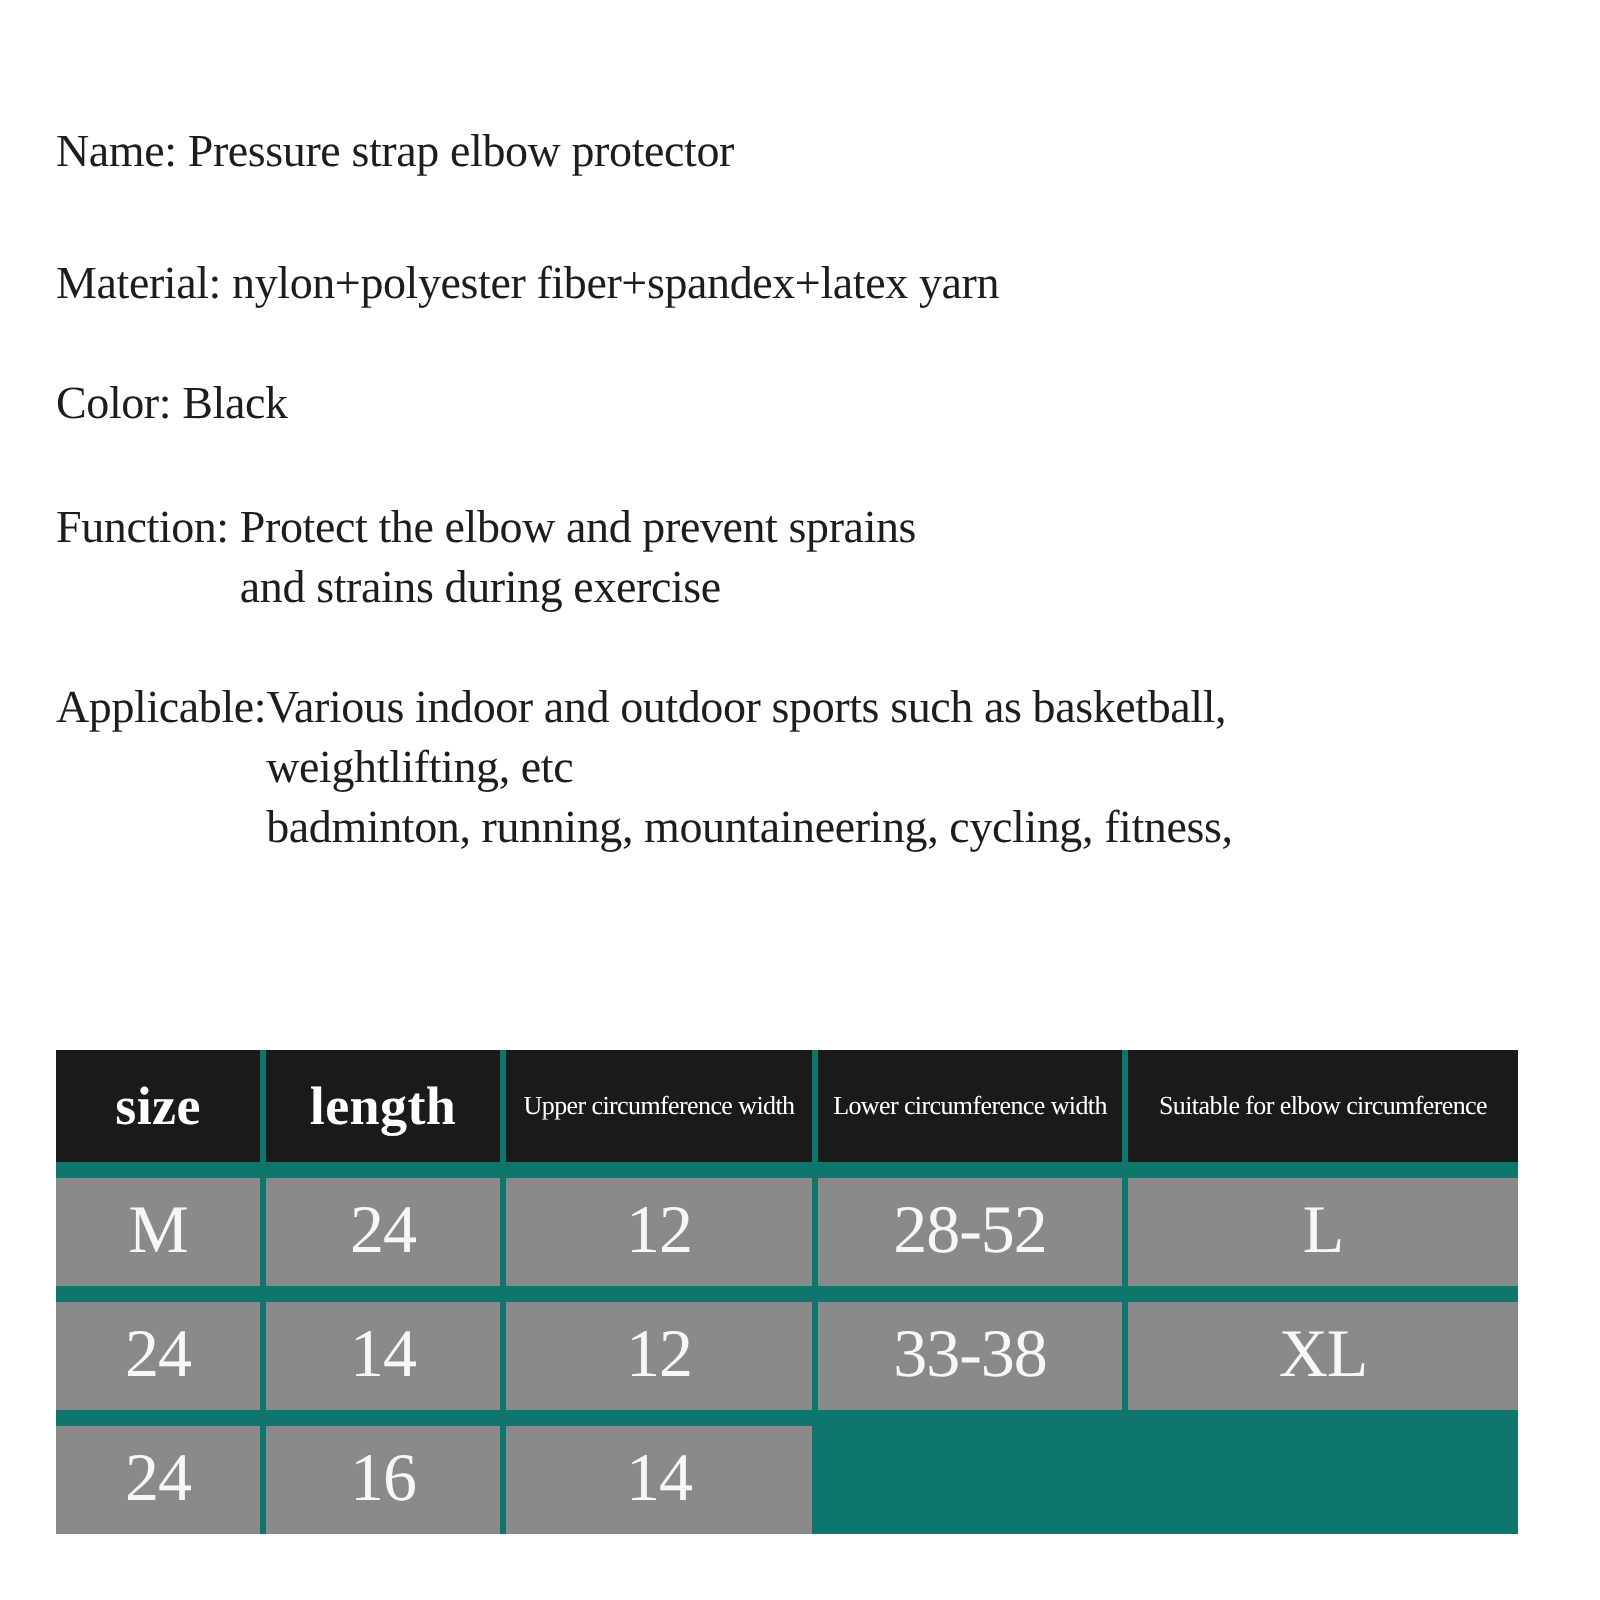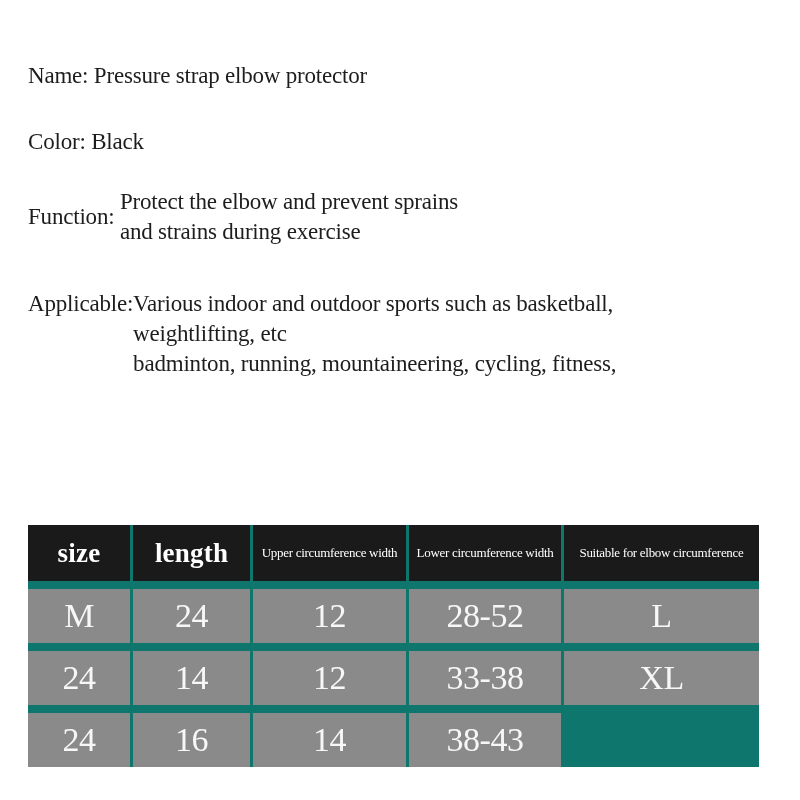--- a/index.html
+++ b/index.html
@@ -26,21 +26,21 @@
   }
   .desc-row {
     display: flex;
     align-items: flex-start;
     font-size: 23px;
     line-height: 30px;
     letter-spacing: -0.2px;
   }
   .desc-row:nth-child(1) { margin-bottom: 36px; }
   .desc-row:nth-child(2) { margin-bottom: 30px; }
-  .desc-row:nth-child(3) { margin-bottom: 42px; align-items: center; }
+  .desc-row:nth-child(3) { margin-bottom: 32px; align-items: center; }
   .desc-row:nth-child(4) { margin-bottom: 30px; }
   .desc-label {
     white-space: pre;
     flex: 0 0 auto;
   }
   .desc-lines {
     flex: 1 1 auto;
   }
   .desc-line {
     white-space: nowrap;
@@ -92,20 +92,26 @@
 
 <div class="canvas" style="background: rgb(255, 255, 255); color: rgb(29, 29, 29);">
   <section class="desc">
       <div class="desc-row">
         <span class="desc-label">Name: </span>
         <div class="desc-lines">
           <div class="desc-line">Pressure strap elbow protector</div>
         </div>
       </div>
       <div class="desc-row">
+        <span class="desc-label">Material: </span>
+        <div class="desc-lines">
+          <div class="desc-line">nylon+polyester fiber+spandex+latex yarn</div>
+        </div>
+      </div>
+      <div class="desc-row">
         <span class="desc-label">Color: </span>
         <div class="desc-lines">
           <div class="desc-line">Black</div>
         </div>
       </div>
       <div class="desc-row">
         <span class="desc-label">Function: </span>
         <div class="desc-lines">
           <div class="desc-line">Protect the elbow and prevent sprains</div>
           <div class="desc-line">and strains during exercise</div>
@@ -132,15 +138,14 @@
       <div class="cell data">28-52</div>
       <div class="cell data">L</div>
       <div class="cell data">24</div>
       <div class="cell data">14</div>
       <div class="cell data">12</div>
       <div class="cell data">33-38</div>
       <div class="cell data">XL</div>
       <div class="cell data">24</div>
       <div class="cell data">16</div>
       <div class="cell data">14</div>
-      <div class="cell data">38-43</div>
     </section>
 </div>
 
 </body></html>

